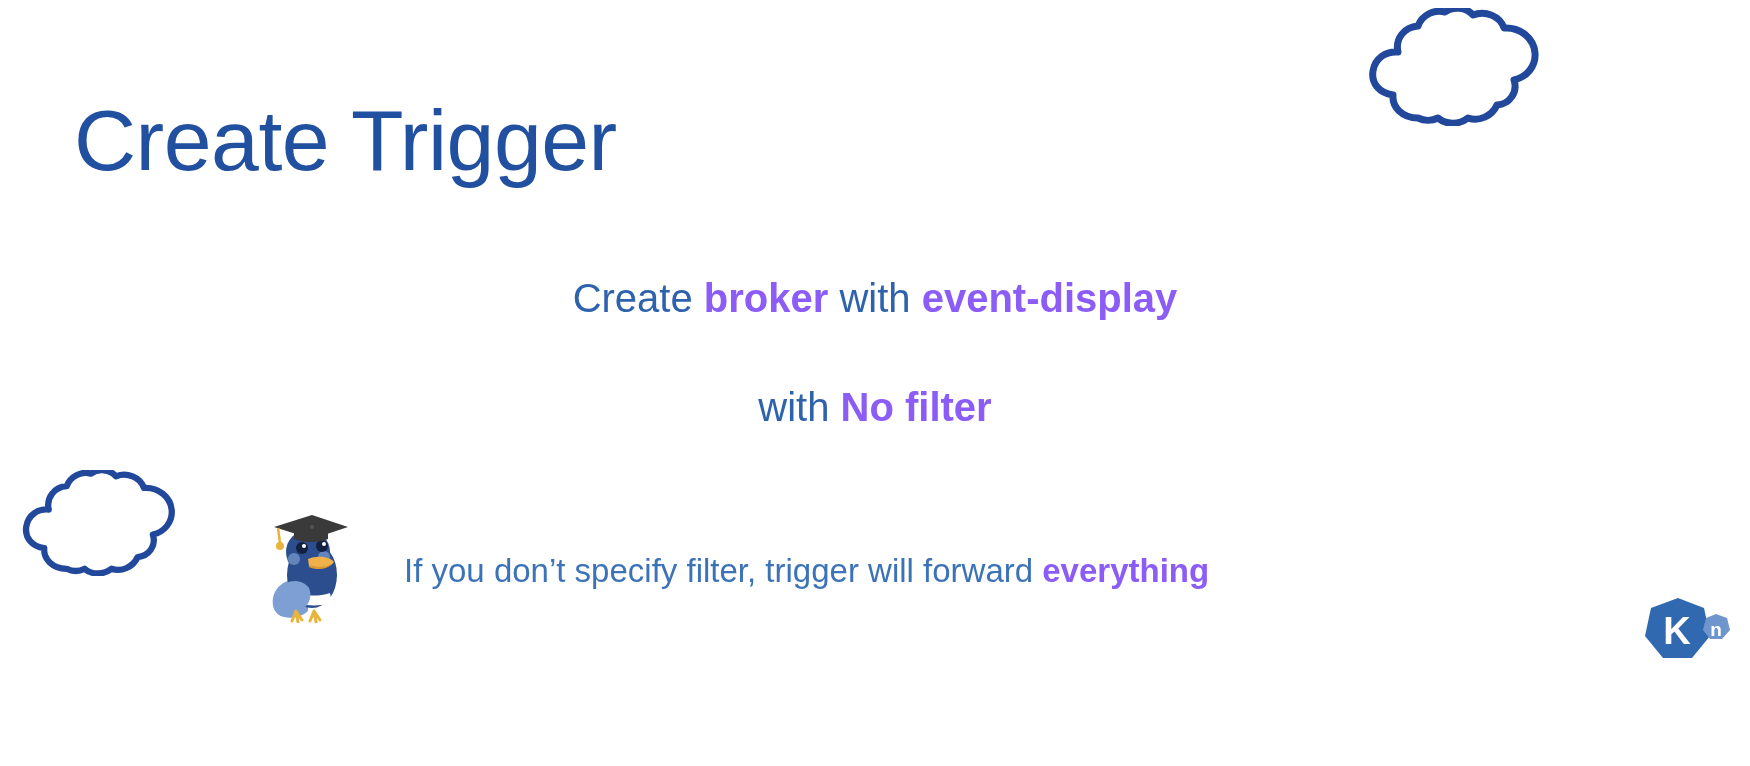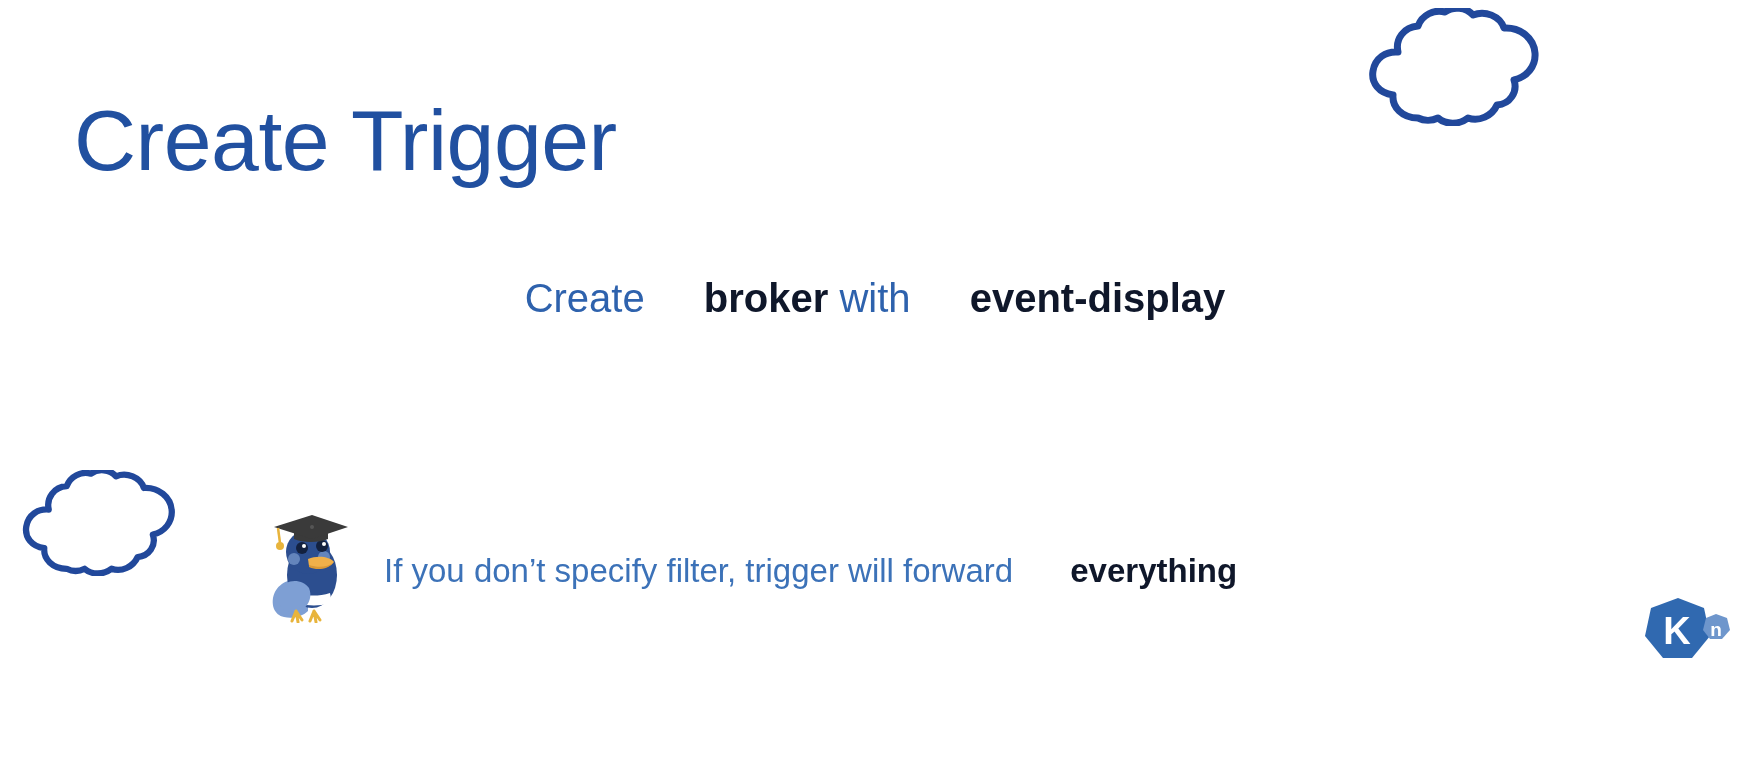--- a/index.html
+++ b/index.html
@@ -55,42 +55,41 @@
     position: absolute;
     width: 100%;
     text-align: center;
     color: #2E62AD;
     font-weight: 400;
     white-space: nowrap;
   }
   .statement b,
   .note b {
     font-weight: 700;
-    color: #0f172a;
-    margin-left: 48px;
+    color: #8b5cf6;
   }
   .statement-1 {
     top: 276px;
     left: 0;
     font-size: 40px;
   }
   .statement-2 {
     top: 385px;
     left: 0;
     font-size: 40px;
   }
 
   
   .note-row {
     position: absolute;
     left: 268px;
     top: 505px;
     display: flex;
     align-items: flex-end;
-    gap: 34px;
+    gap: 54px;
   }
   .mascot {
     width: 82px;
     height: 118px;
     flex: 0 0 auto;
   }
   .note {
     color: #3C72B8;
     font-size: 33px;
     line-height: 1;
@@ -131,20 +130,23 @@
                C119 2 134 8 138 20 C154 19 168 30 169 45 C170 58 161 69 148 72
                C152 84 144 96 131 97 C126 108 113 114 102 110
                C93 117 80 117 72 110 C66 113 58 113 52 110 Z" fill="#ffffff" stroke="#21489B" stroke-width="7" stroke-linejoin="round"></path>
     </svg>
   </div>
 
   <div class="statement statement-1">
     <span>Create </span><b>broker</b><span> with </span><b>event-display</b>
   </div>
 
+  <div class="statement statement-2">
+    <span>with </span><b>No filter</b>
+  </div>
 
   <div class="note-row">
 
     <div class="mascot">
       <svg viewBox="0 0 82 118" width="82" height="118" aria-hidden="true">
 
         <path d="M6 104 C2 92 8 80 20 76 C28 74 36 77 40 84 L40 106
                  C34 112 24 114 16 112 C11 111 8 108 6 104 Z" fill="#7E9FD4"></path>
 
         <ellipse cx="44" cy="70" rx="25" ry="33" fill="#2C4E8F"></ellipse>

